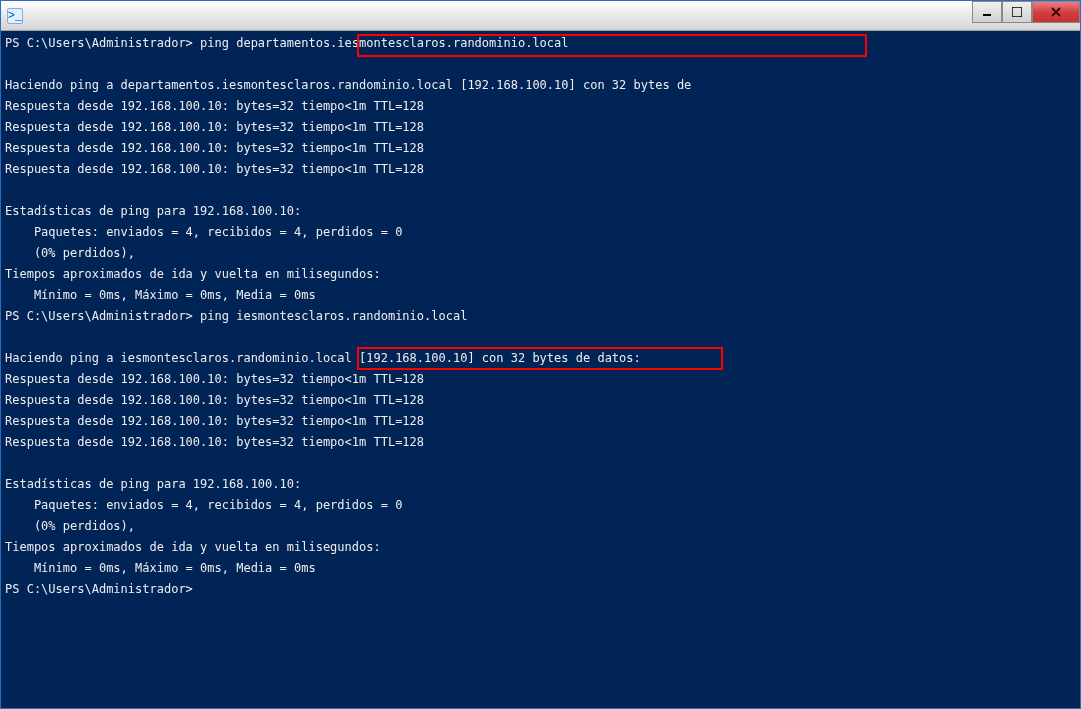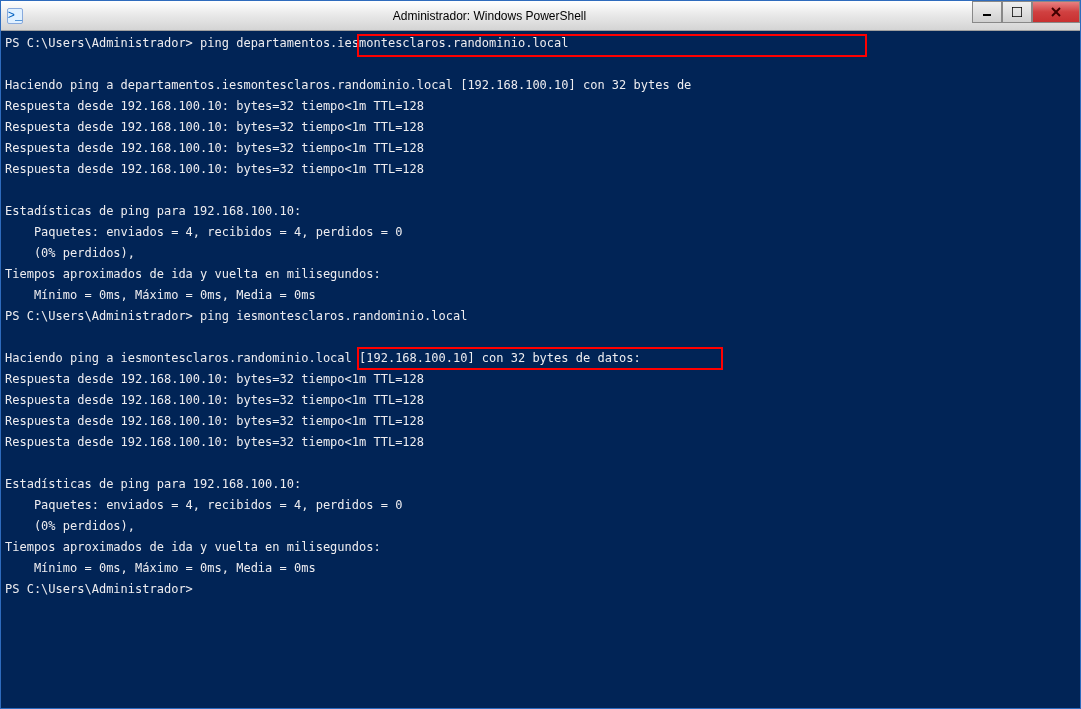--- a/index.html
+++ b/index.html
@@ -91,21 +91,20 @@
     }
     .hl1 { top: 3px; left: 356px; width: 510px; height: 23px; }
     .hl2 { top: 316px; left: 356px; width: 366px; height: 23px; }
   </style>
 </head>
 <body>
 
 <div class="window">
   <div class="titlebar">
     <div class="titlebar-icon">&gt;_</div>
-    <div class="titlebar-title">Administrador: Windows PowerShell</div>
     <div class="window-controls">
       <div class="control-btn">
         <svg width="10" height="10" viewBox="0 0 10 10">
             <rect x="1" y="7" width="8" height="2" fill="#000"></rect>
           </svg>
       </div>
       <div class="control-btn">
         <svg width="10" height="10" viewBox="0 0 10 10">
             <rect x="0" y="0" width="10" height="10" fill="none" stroke="#000" stroke-width="1.5"></rect>
           </svg>

